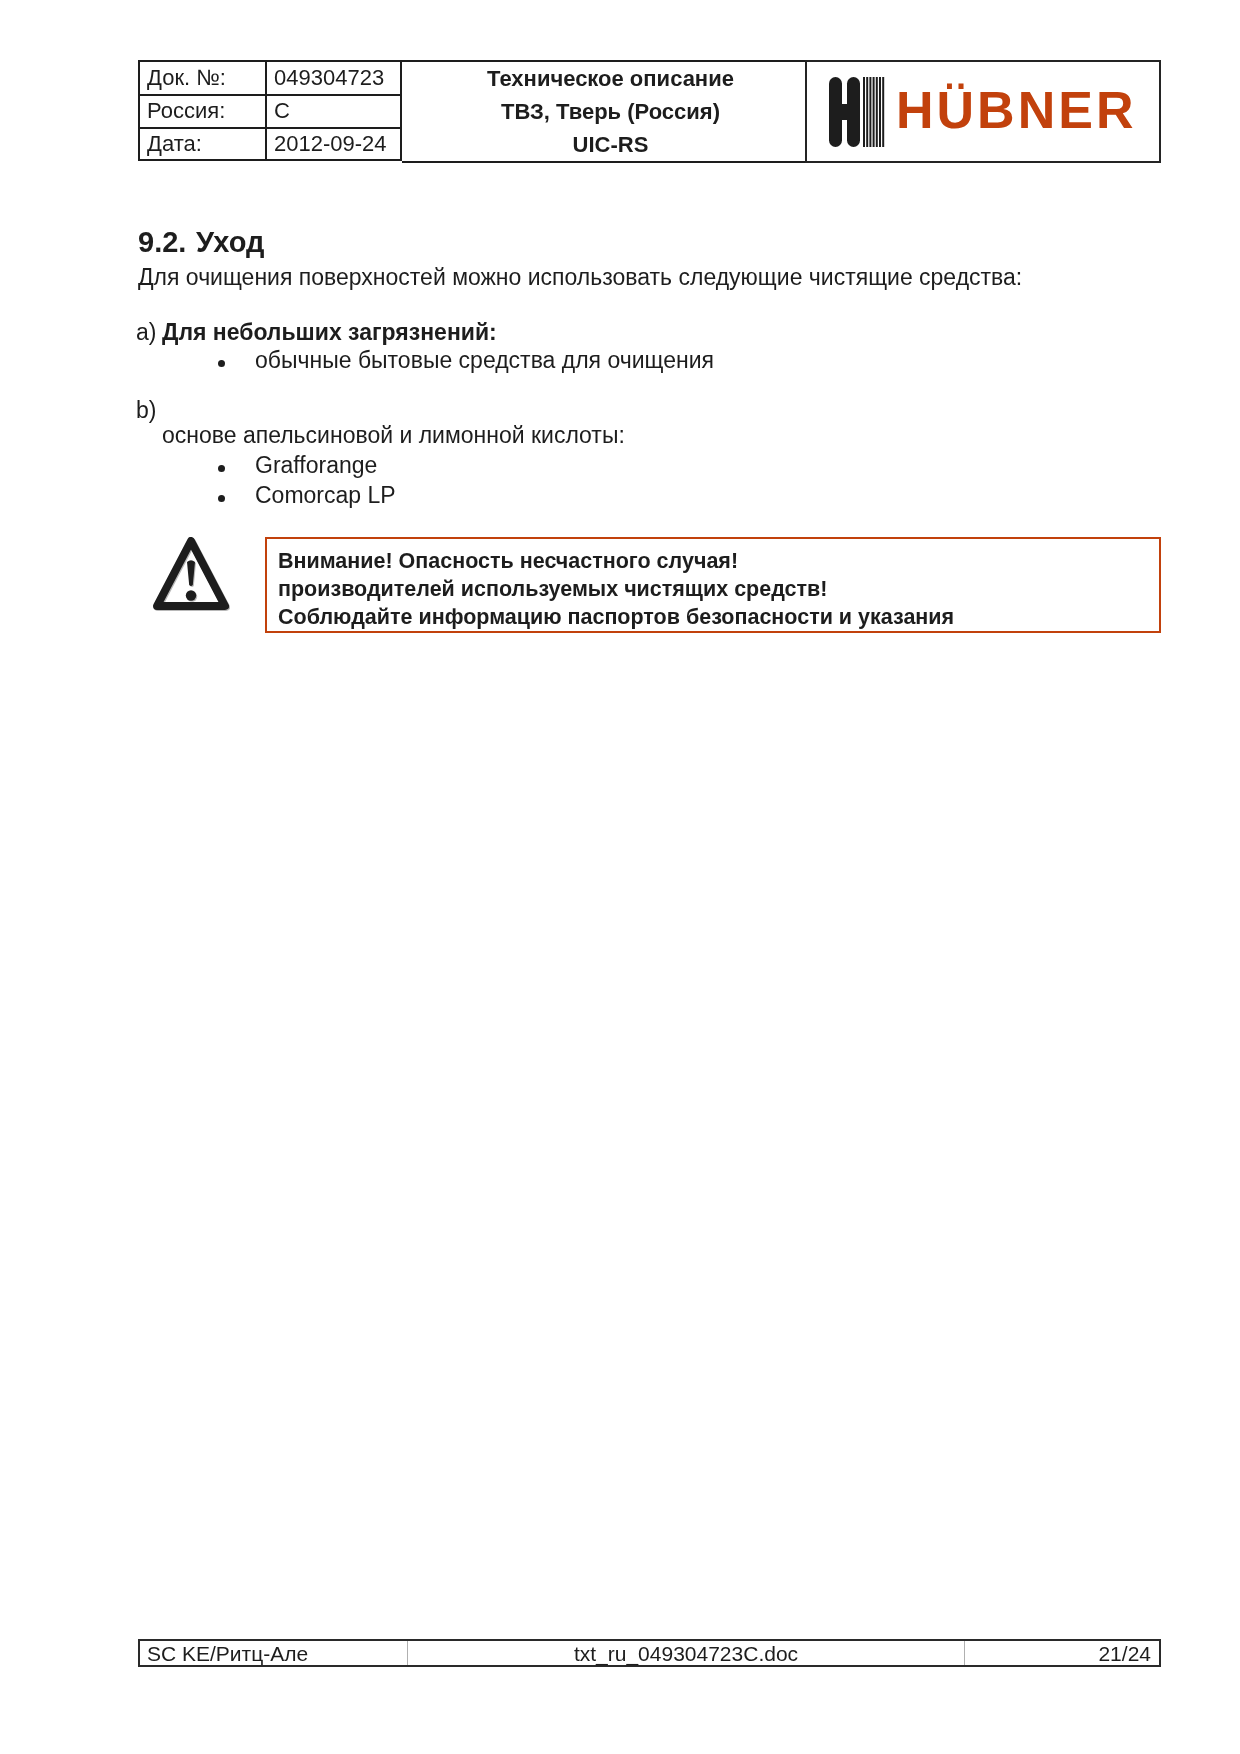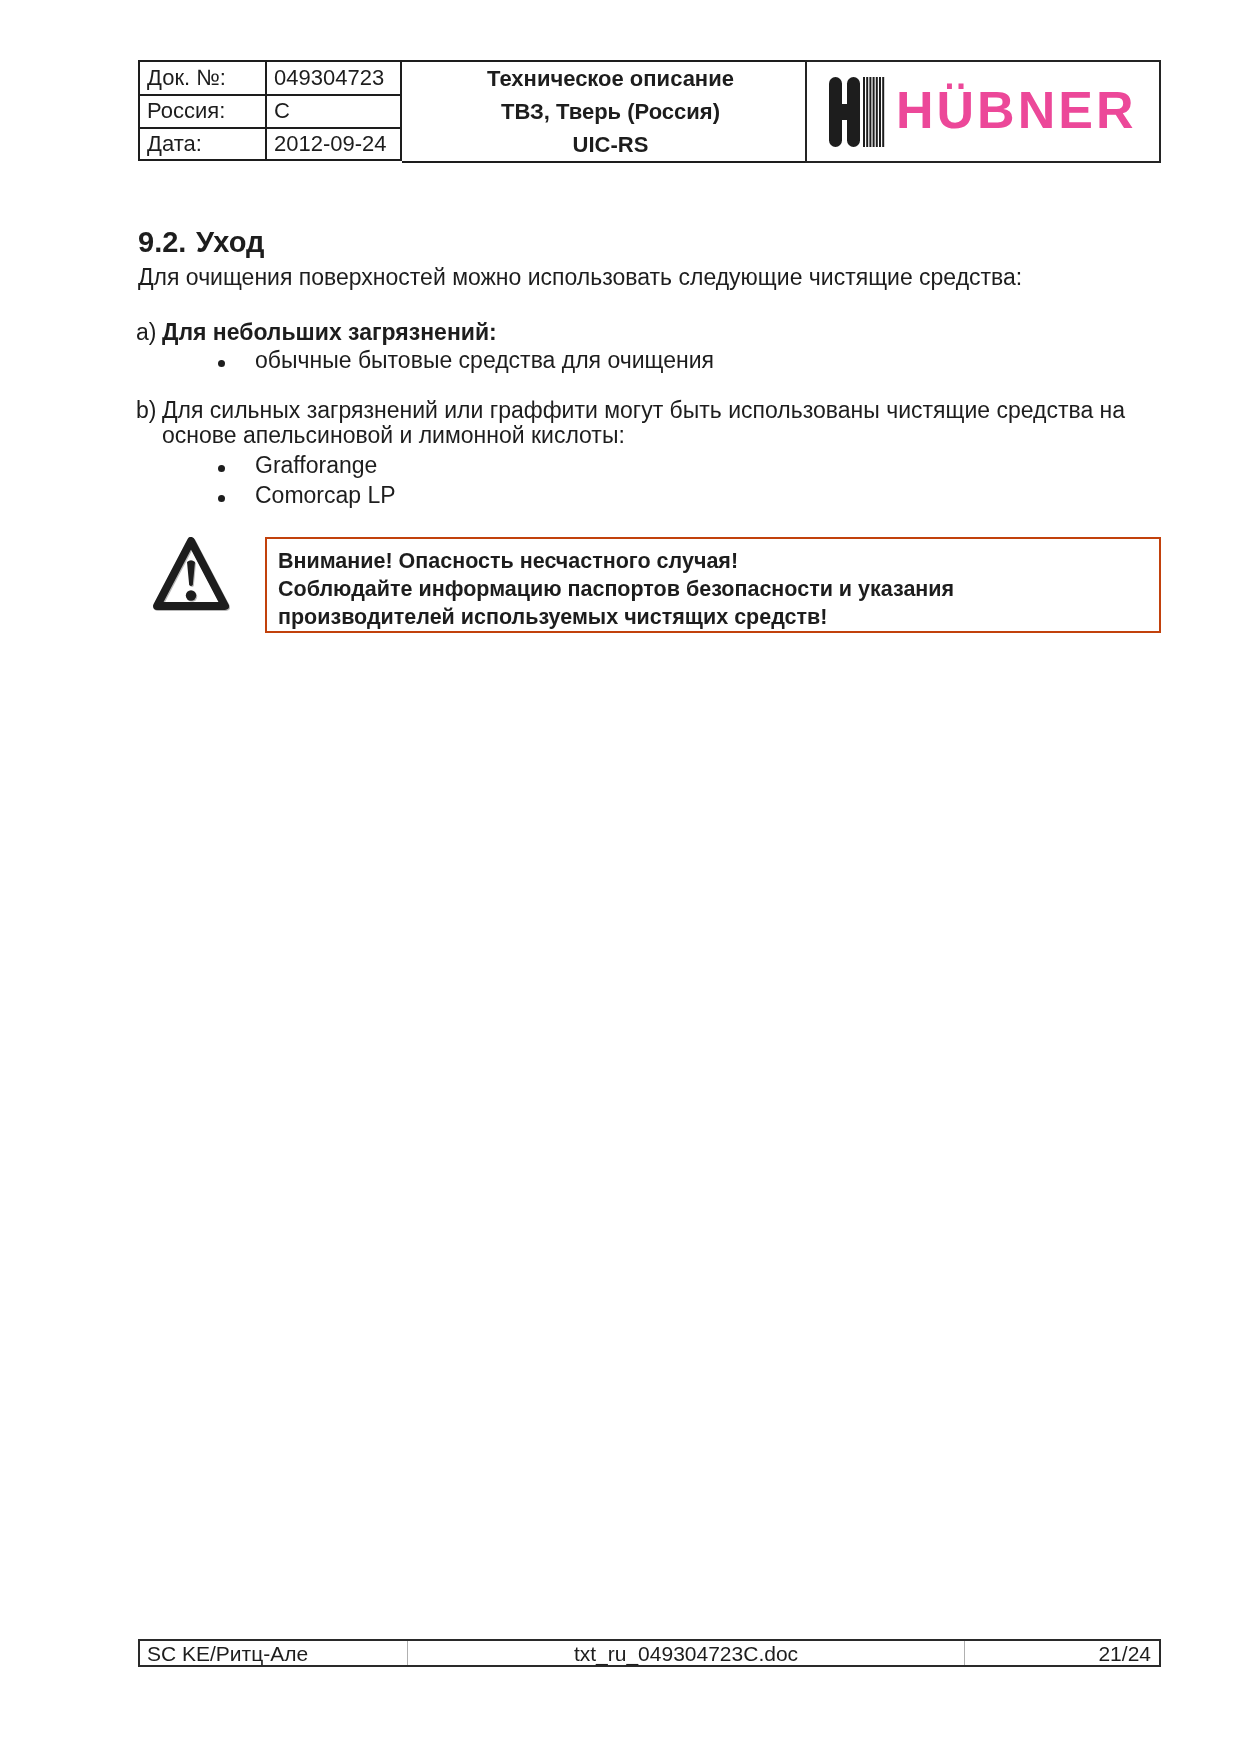--- a/index.html
+++ b/index.html
@@ -26,21 +26,21 @@
     border-top:2px solid #1d1d1d; border-bottom:2px solid #1d1d1d;
     display:flex; flex-direction:column; justify-content:space-around;
     text-align:center; font-weight:bold; font-size:22px;
   }
   .hdr-logo {
     left:805px; top:60px; width:356px; height:103px;
     border:2px solid #242424; display:flex; align-items:center; padding-left:22px;
   }
   .logo-word {
     font-size:52px; font-weight:bold; letter-spacing:3px; margin-left:11px;
-    color:#ec4899; line-height:52px; margin-top:-3px;
+    color:#c2410c; line-height:52px; margin-top:-3px;
   }
 
   
   .h2 { font-size:29px; font-weight:bold; line-height:29px; }
   .h2 .num { display:inline-block; width:58px; }
   .body-line { font-size:23px; line-height:25px; }
   .marker { font-size:23px; line-height:25px; }
   .dot { width:7px; height:7px; border-radius:50%; background:#1d1d1d; }
 
   
@@ -105,39 +105,38 @@
   </div>
 
   <div class="abs body-line nowrap" style="left:138px; top:265px;">Для очищения поверхностей можно использовать следующие чистящие средства:</div>
 
   <div class="abs marker" style="left:136px; top:320px;">a)</div>
   <div class="abs body-line nowrap" style="left:162px; top:320px;font-weight:bold;">Для небольших загрязнений:</div>
   <div class="abs dot" style="left:218px; top:360px;"></div>
   <div class="abs body-line nowrap" style="left:255px; top:348px;">обычные бытовые средства для очищения</div>
 
   <div class="abs marker" style="left:136px; top:398px;">b)</div>
-  <div class="abs body-line nowrap" style="left:162px; top:398px;">Для сильных загрязнений или граффити могут быть использованы чистящие средства на</div>
   <div class="abs body-line nowrap" style="left:162px; top:423px;">основе апельсиновой и лимонной кислоты:</div>
   <div class="abs dot" style="left:218px; top:465px;"></div>
   <div class="abs body-line nowrap" style="left:255px; top:453px;">Grafforange</div>
   <div class="abs dot" style="left:218px; top:495px;"></div>
   <div class="abs body-line nowrap" style="left:255px; top:483px;">Comorcap LP</div>
 
   <div class="abs" style="left:152px; top:535px; width:78px; height:80px;">
     <svg width="78" height="80" viewBox="0 0 78 80" aria-hidden="true" style="filter:drop-shadow(1.5px 1.5px 0 rgba(0,0,0,0.28));">
       <path d="M39 6 L73 71 L5 71 Z" fill="none" stroke="#1d1d1d" stroke-width="8" stroke-linejoin="round"></path>
       <path d="M35 27 Q39 23.5 43 27 L40.8 50 Q39 52 37.2 50 Z" fill="#1d1d1d"></path>
       <circle cx="39" cy="60.5" r="5.2" fill="#1d1d1d"></circle>
     </svg>
   </div>
 
   <div class="abs warn-box">
     <div>Внимание! Опасность несчастного случая!</div>
+    <div>производителей используемых чистящих средств!</div>
     <div>Соблюдайте информацию паспортов безопасности и указания</div>
-    <div>производителей используемых чистящих средств!</div>
   </div>
 
   <div class="abs footer">
     <div class="f-left nowrap">SC KE/Ритц-Але</div>
     <div class="f-center nowrap">txt_ru_049304723C.doc</div>
     <div class="f-right nowrap">21/24</div>
   </div>
 
 </div>
 

